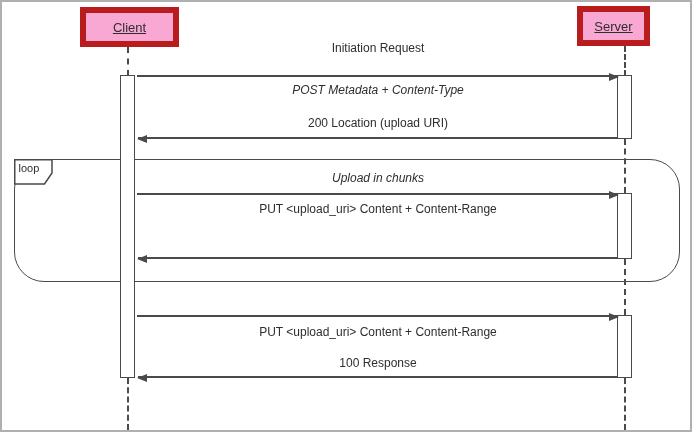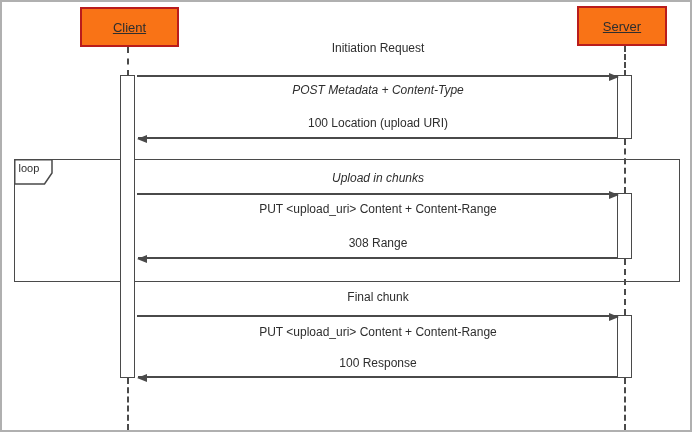--- a/index.html
+++ b/index.html
@@ -2,22 +2,22 @@
 <html><head>
 <meta charset="utf-8">
 <style>
   html,body { margin:0; padding:0; background:#e8e8e8; }
   .frame {
     position:relative; width:692px; height:432px; box-sizing:border-box;
     background:#ffffff; border:2px solid #b0b0b0; overflow:hidden;
     font-family:"Liberation Sans", sans-serif; color:#2e2e2e;
   }
   .actor-box {
-    position:absolute; box-sizing:border-box; background:#f97316;
-    border:2px solid #b91c1c; display:flex; align-items:center; justify-content:center;
+    position:absolute; box-sizing:border-box; background:#f9a8d4;
+    border:6px solid #b91c1c; display:flex; align-items:center; justify-content:center;
     font-size:13px; z-index:6;
   }
   .actor-box .actor-label { text-decoration:underline; }
   .lifeline {
     position:absolute; width:0; border-left:2px dashed #4a4a4a; z-index:1;
   }
   .activation {
     position:absolute; box-sizing:border-box; width:15px; background:#fff;
     border:1.5px solid #4a4a4a; z-index:3;
   }
@@ -50,62 +50,60 @@
 
 <div class="frame">
 
   <div class="lifeline" style="left:125px; top:45px;  height:29px;"></div>
   <div class="lifeline" style="left:125px; top:376px; height:52px;"></div>
   <div class="lifeline" style="left:622px; top:44px;  height:30px;"></div>
   <div class="lifeline" style="left:622px; top:137px; height:54px;"></div>
   <div class="lifeline" style="left:622px; top:257px; height:56px;"></div>
   <div class="lifeline" style="left:622px; top:376px; height:52px;"></div>
 
-  <div class="loop-frame" style="left:12px; top:157px; width:666px; height:123px;">
+  <div class="loop-frame" style="left:12px; top:157px; width:666px; height:123px;border-radius:30px;">
     <div class="loop-tag">
       <svg width="40" height="26" viewBox="0 0 40 26">
         <path d="M0.75,0.75 H38 V14 L30.5,25 H0.75 Z" fill="#ffffff" stroke="#4a4a4a" stroke-width="1.5"></path>
       </svg>
       <div class="loop-tag-text">loop</div>
     </div>
   </div>
 
   <div class="activation" style="left:118px; top:73px;  height:303px;"></div>
   <div class="activation" style="left:615px; top:73px;  height:64px;"></div>
   <div class="activation" style="left:615px; top:191px; height:66px;"></div>
   <div class="activation" style="left:615px; top:313px; height:63px;"></div>
 
   <div class="actor-box" style="left:78px; top:5px; width:99px; height:40px;">
     <span class="actor-label">Client</span>
   </div>
-  <div class="actor-box" style="left:575px; top:4px; width:90px; height:40px;justify-content:center;">
+  <div class="actor-box" style="left:575px; top:4px; width:73px; height:40px;justify-content:center;">
     <span class="actor-label">Server</span>
   </div>
 
   <div class="section-title" style="top:39px;">Initiation Request</div>
   <div class="msg-line" style="left:135px; top:73px; width:481px;">
     <span class="arrow-right"></span>
   </div>
   <div class="msg-label" style="top:81px;font-style:italic;">POST Metadata + Content-Type</div>
-  <div class="msg-label" style="top:114px;">100 Location (upload URI)</div>
+  <div class="msg-label" style="top:114px;">200 Location (upload URI)</div>
   <div class="msg-line" style="left:136px; top:135px; width:480px;">
     <span class="arrow-left"></span>
   </div>
 
   <div class="section-title" style="top:169px;font-style:italic;">Upload in chunks</div>
   <div class="msg-line" style="left:135px; top:191px; width:481px;">
     <span class="arrow-right"></span>
   </div>
   <div class="msg-label" style="top:200px;">PUT &lt;upload_uri&gt; Content + Content-Range</div>
-  <div class="msg-label" style="top:234px;">308 Range</div>
   <div class="msg-line" style="left:136px; top:255px; width:480px;">
     <span class="arrow-left"></span>
   </div>
 
-  <div class="section-title" style="top:288px;">Final chunk</div>
   <div class="msg-line" style="left:135px; top:313px; width:481px;">
     <span class="arrow-right"></span>
   </div>
   <div class="msg-label" style="top:323px;">PUT &lt;upload_uri&gt; Content + Content-Range</div>
   <div class="msg-label" style="top:354px;">100 Response</div>
   <div class="msg-line" style="left:136px; top:374px; width:480px;">
     <span class="arrow-left"></span>
   </div>
 
 </div>

